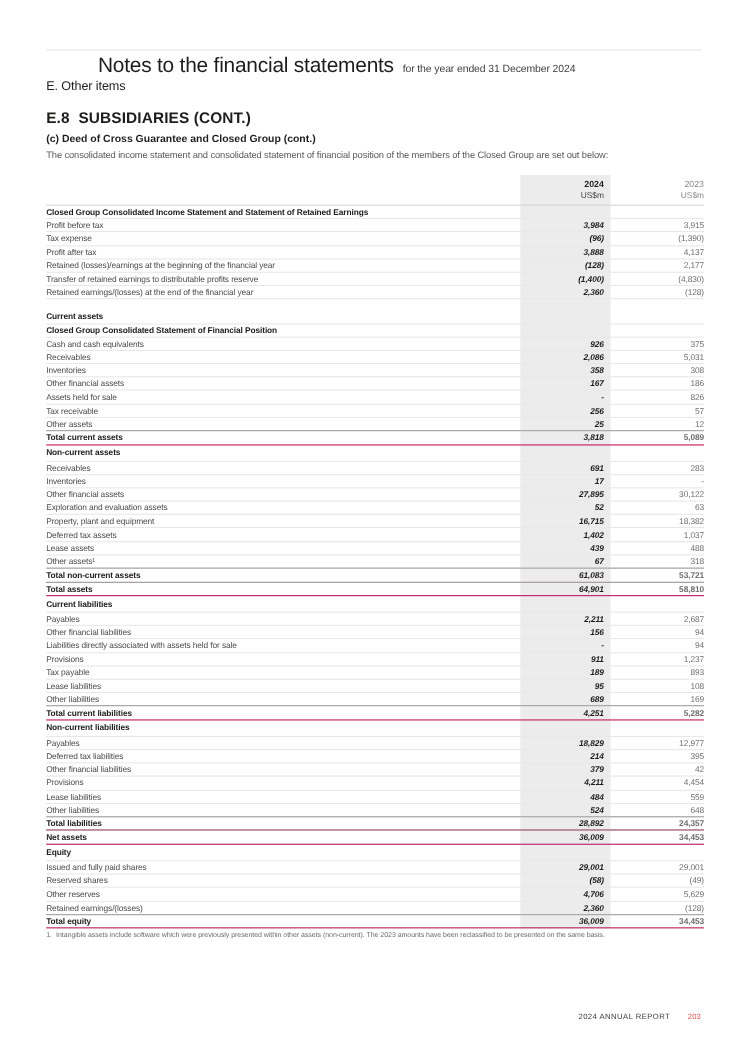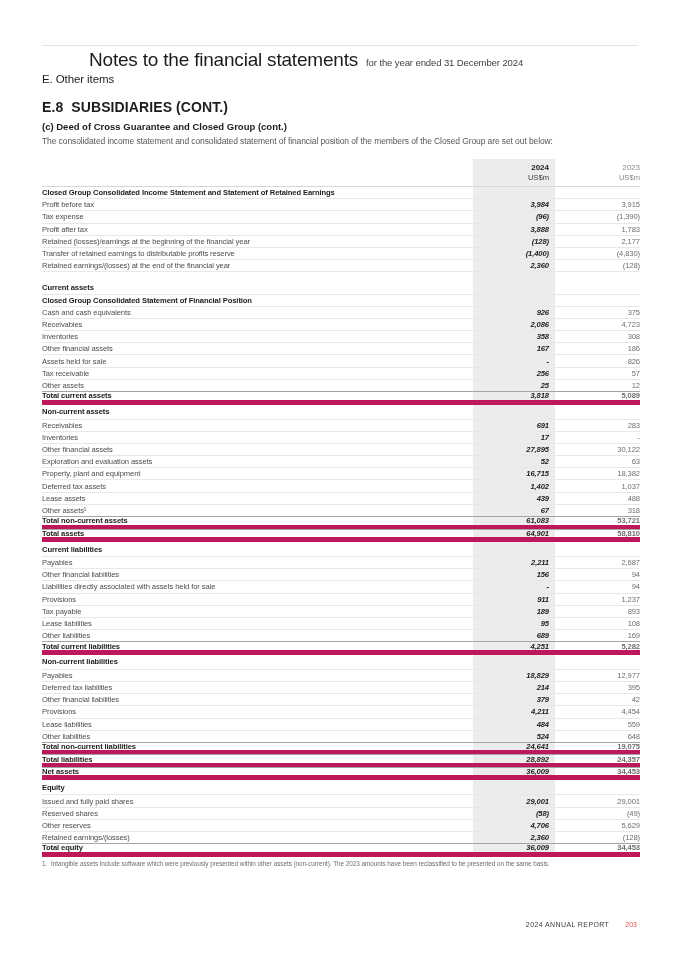--- a/index.html
+++ b/index.html
@@ -35,21 +35,21 @@
   .hcell.prev .hyear, .hcell.prev .hunit { color:#8a8a8a; }
 
   .row { display:flex; align-items:center; height:12.2px; border-bottom:1px solid #e8e8e8; font-size:7.6px; letter-spacing:-0.1px; color:#4d4d4d; }
   .row .label { flex:1; padding-right:4px; white-space:nowrap; overflow:hidden; }
   .row .cell { text-align:right; }
   .row .cell.cur { width:82px; padding-right:6px; font-weight:700; color:#1d1d1b;font-style:italic; }
   .row .cell.prev { width:85px; color:#6e6e6e; }
 
   .row.section { font-weight:700; color:#1d1d1b; }
   .row.subhead { font-weight:700; color:#1d1d1b; height:15px; align-items:flex-end; padding-bottom:2.5px; }
-  .row.total { height:13.5px; border-top:1px solid #a4a4a4; border-bottom:5px solid #be185d; margin-top:-1px; font-weight:700; color:#1d1d1b; }
+  .row.total { height:13.5px; border-top:1px solid #a4a4a4; border-bottom:1px solid #be185d; margin-top:-1px; font-weight:700; color:#1d1d1b; }
   .row.total .label { font-weight:700; }
   .row.gap { height:10px; border-bottom:none; }
 
   .footnote { display:flex; margin-top:3px; font-size:6.4px; color:#6d6d6d; letter-spacing:-0.05px; }
   .footnote .fn-marker { width:9px; flex:none; }
 
   .footer { position:absolute; top:921px; right:42px; display:flex; align-items:baseline; }
   .footer .report-name { font-size:7px; color:#3c3c3c; letter-spacing:0.4px; }
   .footer .page-number { font-size:7px; margin-left:16px; }
 </style>
@@ -98,21 +98,21 @@
             <div class="cell prev">3,915</div>
           </div>
           <div class="row data">
             <div class="label">Tax expense</div>
             <div class="cell cur">(96)</div>
             <div class="cell prev">(1,390)</div>
           </div>
           <div class="row data">
             <div class="label">Profit after tax</div>
             <div class="cell cur">3,888</div>
-            <div class="cell prev">1,783</div>
+            <div class="cell prev">4,137</div>
           </div>
           <div class="row data">
             <div class="label">Retained (losses)/earnings at the beginning of the financial year</div>
             <div class="cell cur">(128)</div>
             <div class="cell prev">2,177</div>
           </div>
           <div class="row data">
             <div class="label">Transfer of retained earnings to distributable profits reserve</div>
             <div class="cell cur">(1,400)</div>
             <div class="cell prev">(4,830)</div>
@@ -134,21 +134,21 @@
             <div class="cell prev"></div>
           </div>
           <div class="row data">
             <div class="label">Cash and cash equivalents</div>
             <div class="cell cur">926</div>
             <div class="cell prev">375</div>
           </div>
           <div class="row data">
             <div class="label">Receivables</div>
             <div class="cell cur">2,086</div>
-            <div class="cell prev">4,723</div>
+            <div class="cell prev">5,031</div>
           </div>
           <div class="row data">
             <div class="label">Inventories</div>
             <div class="cell cur">358</div>
             <div class="cell prev">308</div>
           </div>
           <div class="row data">
             <div class="label">Other financial assets</div>
             <div class="cell cur">167</div>
             <div class="cell prev">186</div>
@@ -300,25 +300,20 @@
           </div>
           <div class="row data">
             <div class="label">Lease liabilities</div>
             <div class="cell cur">484</div>
             <div class="cell prev">559</div>
           </div>
           <div class="row data">
             <div class="label">Other liabilities</div>
             <div class="cell cur">524</div>
             <div class="cell prev">648</div>
-          </div>
-          <div class="row total">
-            <div class="label">Total non-current liabilities</div>
-            <div class="cell cur">24,641</div>
-            <div class="cell prev">19,075</div>
           </div>
           <div class="row total">
             <div class="label">Total liabilities</div>
             <div class="cell cur">28,892</div>
             <div class="cell prev">24,357</div>
           </div>
           <div class="row total">
             <div class="label">Net assets</div>
             <div class="cell cur">36,009</div>
             <div class="cell prev">34,453</div>

